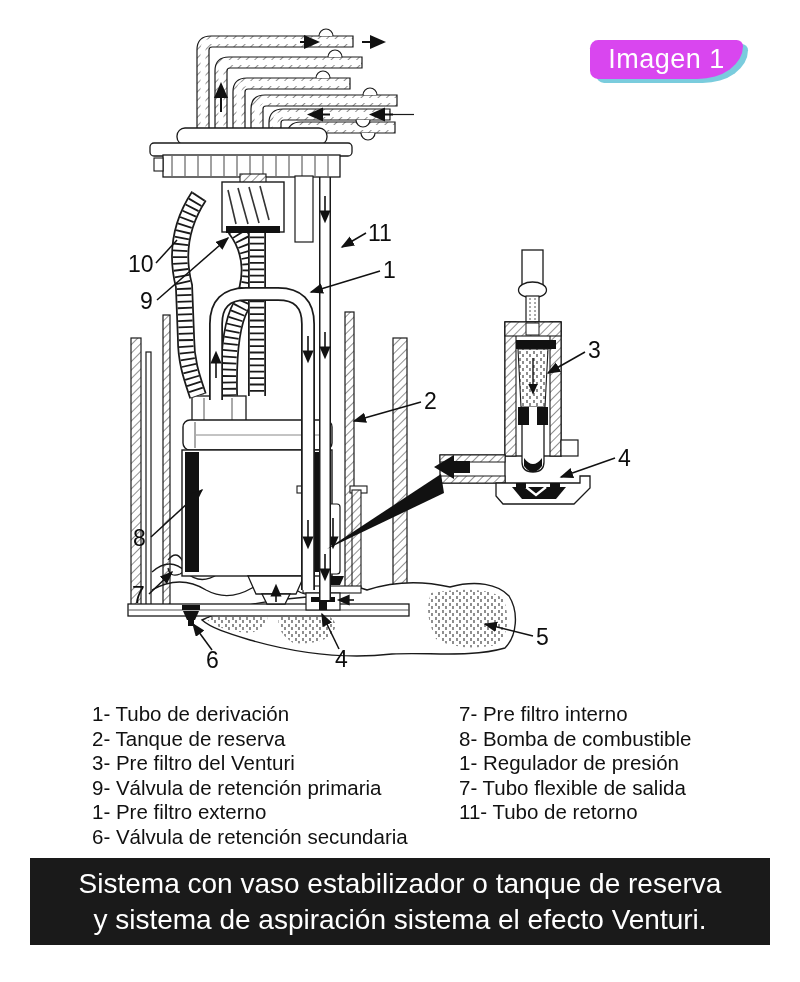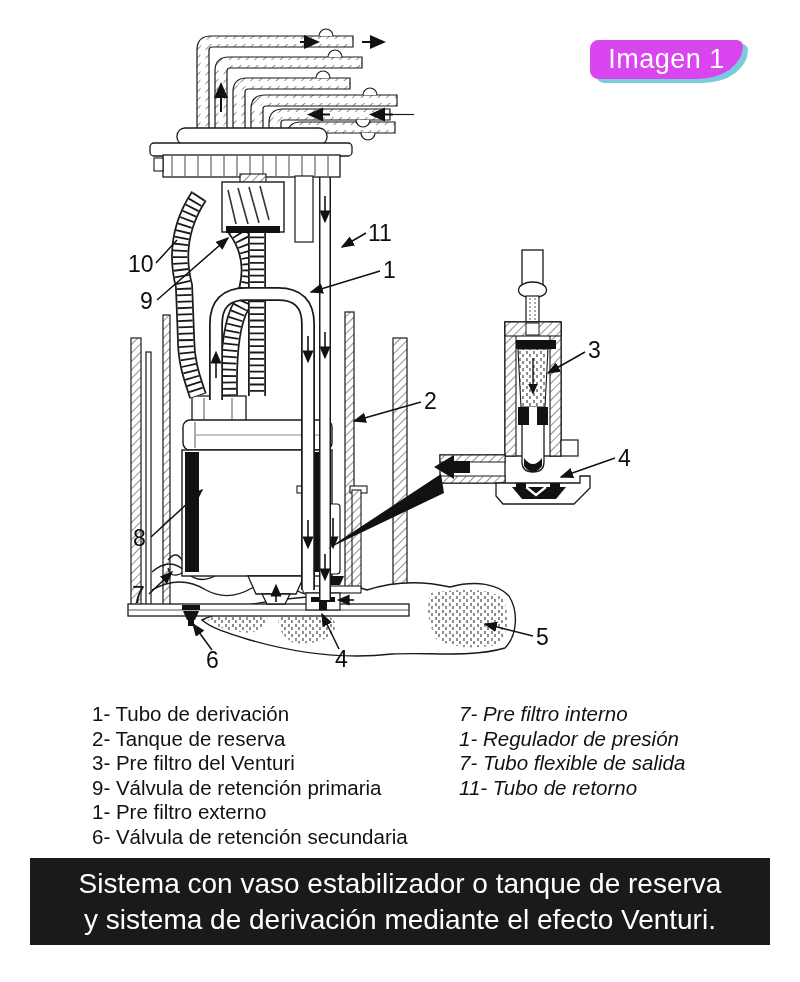--- a/index.html
+++ b/index.html
@@ -10,21 +10,21 @@
   .badge{position:absolute;left:590px;top:40px;width:153px;height:39px;
          background:#d946ef;color:#fff;display:flex;align-items:center;justify-content:center;
          font-size:27px;letter-spacing:.5px;
          border-radius:9px 7px 50px 9px / 9px 7px 36px 9px;}
   .badge-accent{position:absolute;left:596px;top:44px;width:152px;height:39px;
          background:#7accdd;border-radius:9px 7px 50px 9px / 9px 7px 36px 9px;}
   
   .legend-col{position:absolute;list-style:none;margin:0;padding:0;
               font-size:20.5px;line-height:24.6px;white-space:nowrap;}
   .legend-left{left:72px;top:702px;margin-left:20px;}
-  .legend-right{left:459px;top:702px;font-style:italic;}
+  .legend-right{left:459px;top:702px;}
   
   .caption{position:absolute;left:30px;top:858px;width:740px;height:87px;background:#1a1a1a;
            color:#fff;display:flex;flex-direction:column;align-items:center;justify-content:center;
            font-size:28px;line-height:36px;text-align:center;}
 </style>
 </head>
 <body>
 
 <div class="page">
 
@@ -304,23 +304,24 @@
   <ul class="legend-col legend-left">
     <li>1- Tubo de derivación</li>
     <li>2- Tanque de reserva</li>
     <li>3- Pre filtro del Venturi</li>
     <li>9- Válvula de retención primaria</li>
     <li>1- Pre filtro externo</li>
     <li>6- Válvula de retención secundaria</li>
   </ul>
   <ul class="legend-col legend-right">
     <li>7- Pre filtro interno</li>
+    <li>8- Bomba de combustible</li>
     <li>1- Regulador de presión</li>
     <li>7- Tubo flexible de salida</li>
     <li>11- Tubo de retorno</li>
   </ul>
 
   <div class="caption">
     <div>Sistema con vaso estabilizador o tanque de reserva</div>
-    <div>y sistema de derivación mediante el efecto Venturi.</div>
+    <div>y sistema de aspiración sistema el efecto Venturi.</div>
   </div>
 
 </div>
 
 </body></html>

